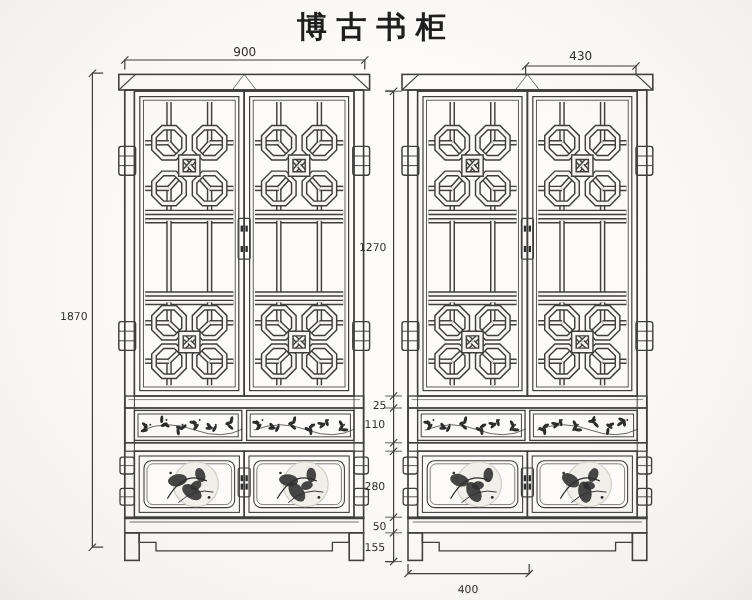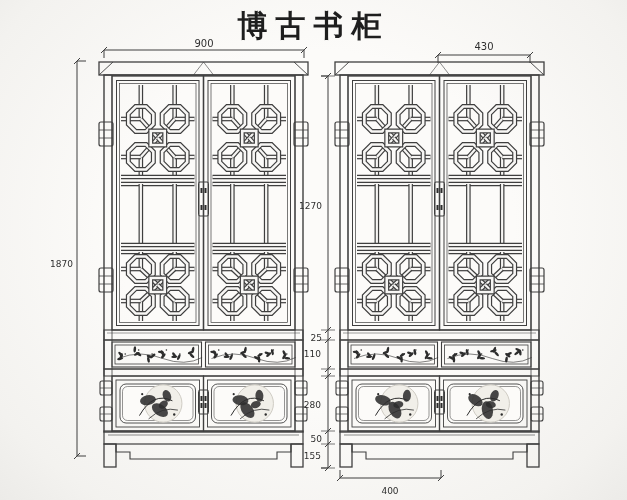--- a/index.html
+++ b/index.html
@@ -3,21 +3,21 @@
 <meta charset="utf-8">
 <style>
   html,body{margin:0;padding:0;}
   #stage{
     position:relative;width:627px;height:500px;overflow:hidden;
     background:radial-gradient(ellipse at 50% 45%, #fcfbf9 45%, #f3f2ef 85%, #ecebe8 100%);
     font-family:"DejaVu Sans",sans-serif;
   }
   #title{
     position:absolute;top:6px;left:0;width:100%;text-align:center;
-    font-size:30px;font-weight:bold;letter-spacing:8px;color:#1e1e1e;
+    font-size:25px;font-weight:bold;letter-spacing:8px;color:#1e1e1e;
     font-family:"DejaVu Sans",sans-serif;
   }
   svg{position:absolute;left:0;top:0;}
   text.dim{fill:#2f2f2f;font-family:"DejaVu Sans",sans-serif;font-size:9px;}
   text.dim.big{font-size:10px;}
 </style>
 </head>
 <body>
 
 <div id="stage">

